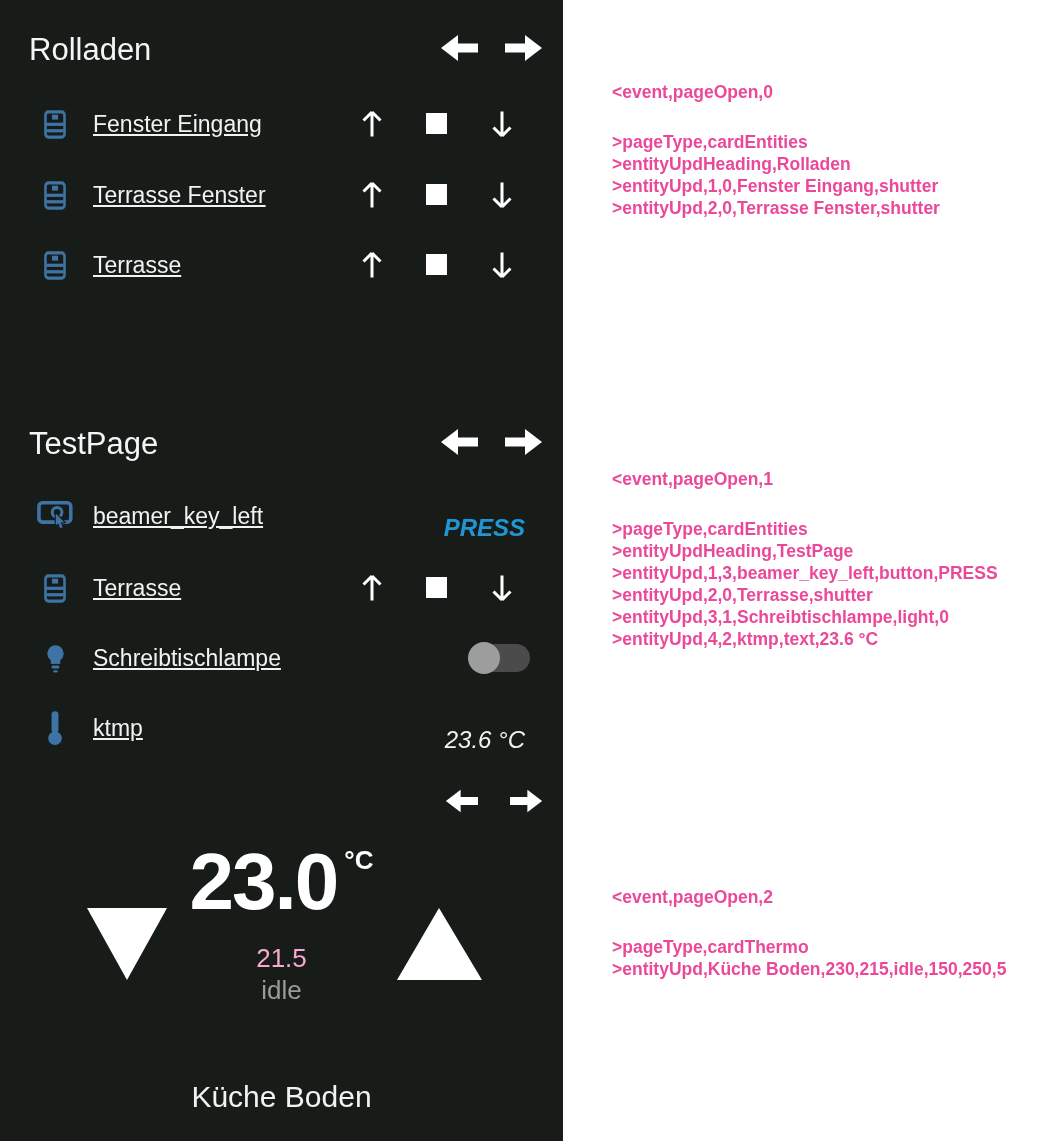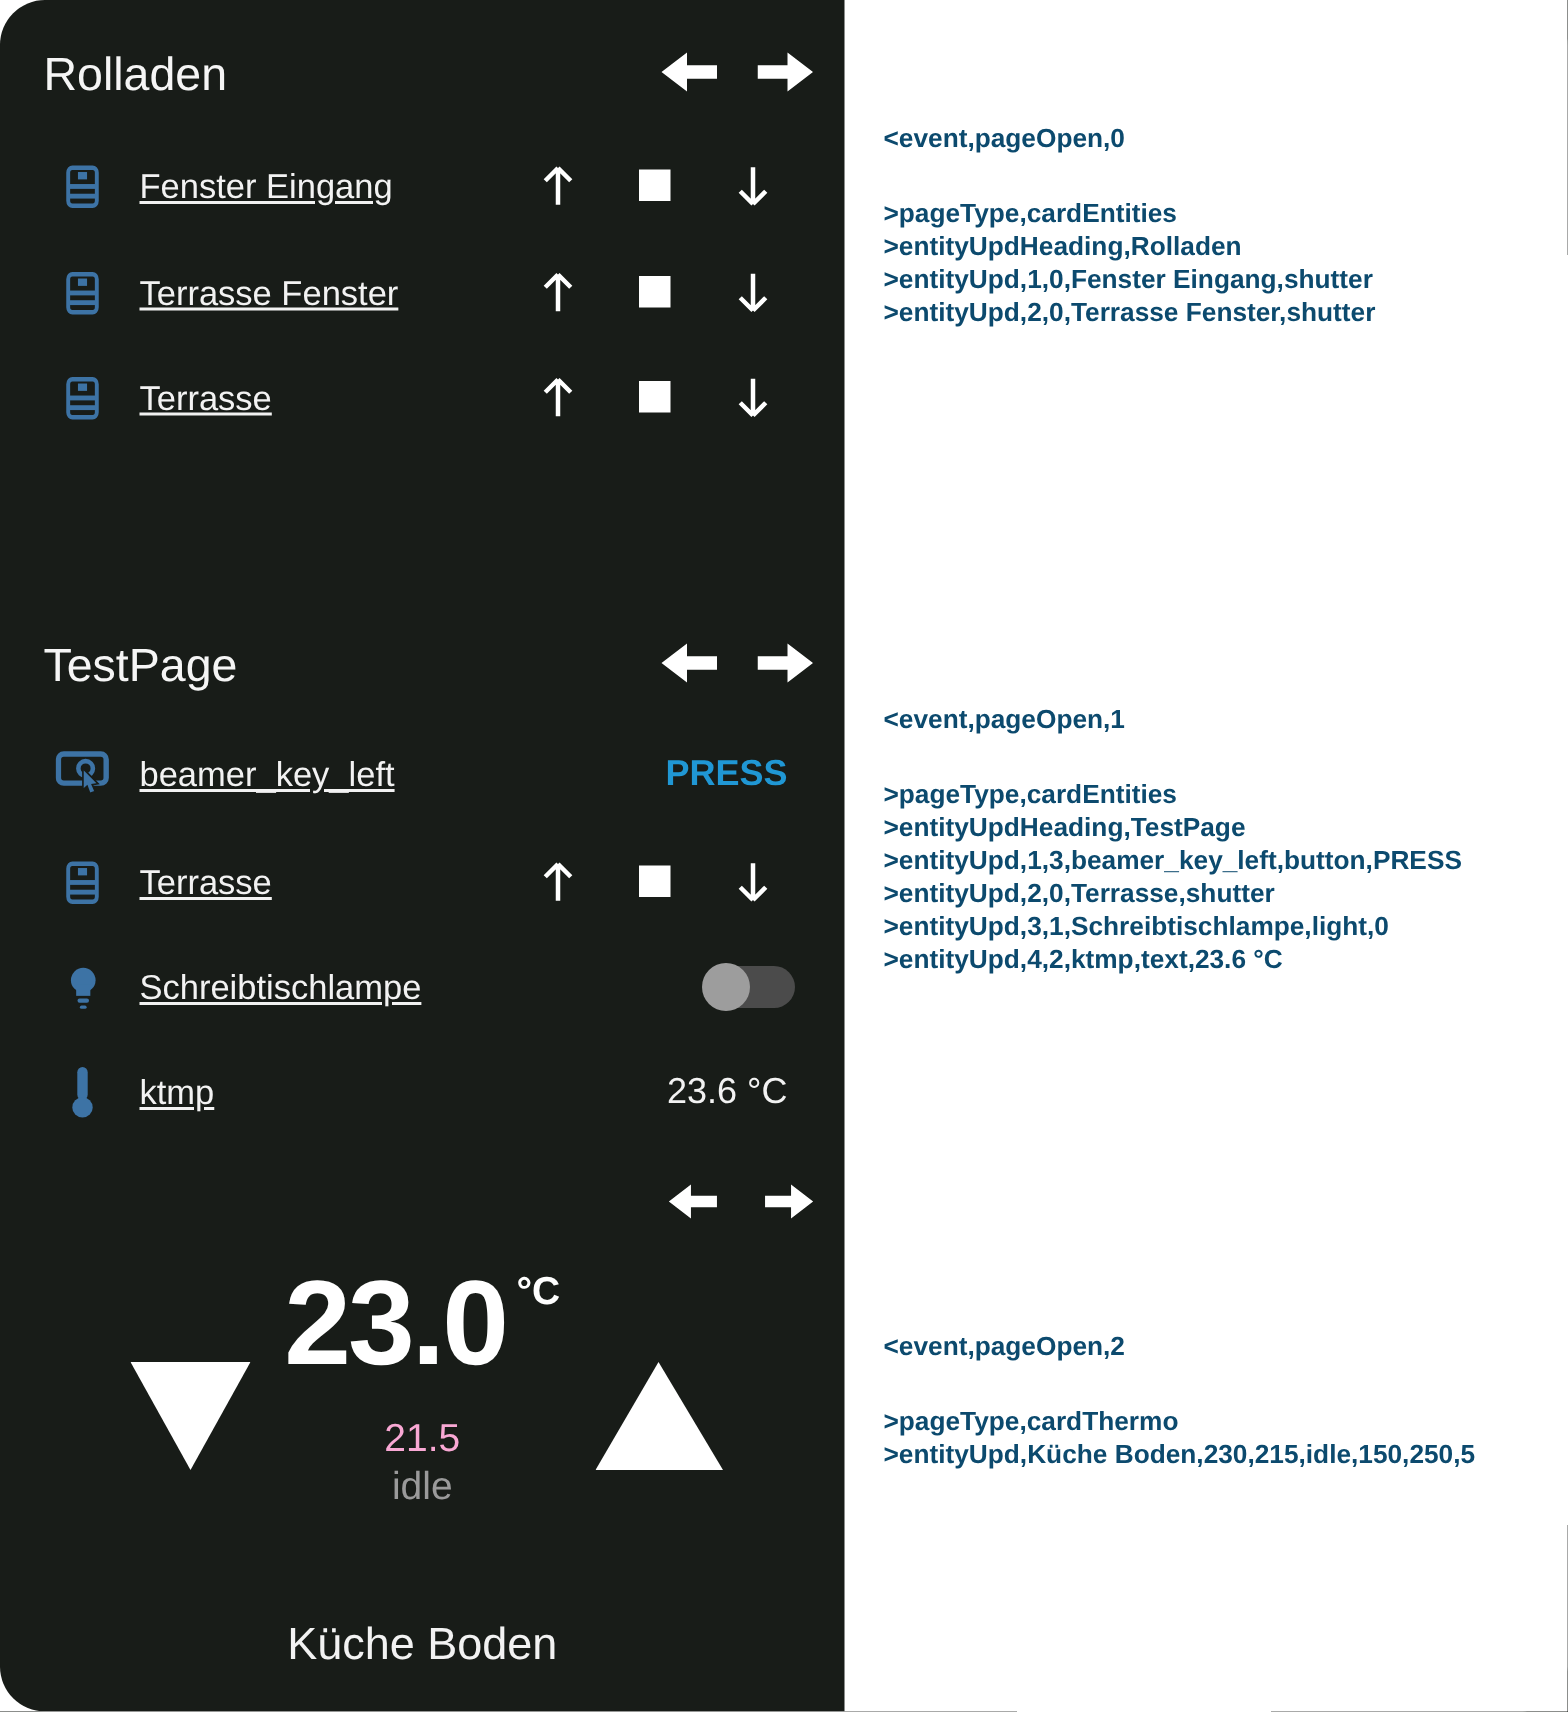--- a/index.html
+++ b/index.html
@@ -1,20 +1,19 @@
 <!DOCTYPE html>
 <html><head>
 <meta charset="utf-8">
 <style>
   html,body { margin:0; padding:0; }
   .page {
     position:relative; width:1045px; height:1141px;
     background:#ffffff; overflow:hidden;
     font-family:"Liberation Sans", sans-serif;
-    border-radius:30px;
   }
   
   .panel {
     position:absolute; left:0; top:0; width:563px; height:1141px;
     background:#181c18; color:#f2f2f2;
   }
   .card-title {
     position:absolute; left:29px; font-size:31px; font-weight:400;
     color:#f5f5f5; line-height:36px; white-space:nowrap;
   }
@@ -26,22 +25,22 @@
   }
   .ent-label {
     position:absolute; left:93px; top:0; line-height:50px;
     font-size:23px; color:#f2f2f2; white-space:nowrap;text-decoration:underline;
   }
   .ctl { position:absolute; top:5px; width:40px; height:40px; }
   .ctl.up   { left:352px; }
   .ctl.stop { left:426px; top:14px; width:21px; height:21px; background:#ffffff; }
   .ctl.down { left:482px; }
   .ent-value {
-    position:absolute; right:38px; top:0; line-height:50px;
-    font-size:24px; color:#f2f2f2; white-space:nowrap;
+    position:absolute; right:38px; top:12px; line-height:50px;
+    font-size:24px; color:#f2f2f2; white-space:nowrap;font-style:italic;
   }
   .ent-value.press { color:#2097d4; font-weight:700; }
   .toggle { position:absolute; right:33px; top:11px; width:60px; height:28px; }
   .toggle .track {
     position:absolute; left:0; top:0; width:60px; height:28px;
     border-radius:14px; background:#4b4b4b;
   }
   .toggle .knob {
     position:absolute; left:-2px; top:-2px; width:32px; height:32px;
     border-radius:50%; background:#9d9d9d;
@@ -56,22 +55,22 @@
     font-size:26px; font-weight:700; color:#ffffff;
     position:relative; top:-40px; margin-left:7px; letter-spacing:0;
   }
   .tri { position:absolute; cursor:pointer; }
   .thermo-line { position:absolute; left:0; width:563px; text-align:center; white-space:nowrap; }
   .thermo-target { top:943px; font-size:26px; color:#f9a8d4; }
   .thermo-state  { top:975px; font-size:26px; color:#9a9a9a; }
   .thermo-title  { top:1080px; font-size:30px; color:#f2f2f2; }
   
   .log-block {
-    position:absolute; left:589px; width:425px;
-    color:#0c4a6e; font-weight:700; font-size:17.5px; line-height:22px;
+    position:absolute; left:612px; width:425px;
+    color:#ec4899; font-weight:700; font-size:17.5px; line-height:22px;
     white-space:nowrap;
   }
   .log-event { margin-bottom:28px; }
 </style>
 </head>
 <body>
 
 <svg width="0" height="0" style="position:absolute">
   <defs>
     <g id="ic-shutter">

